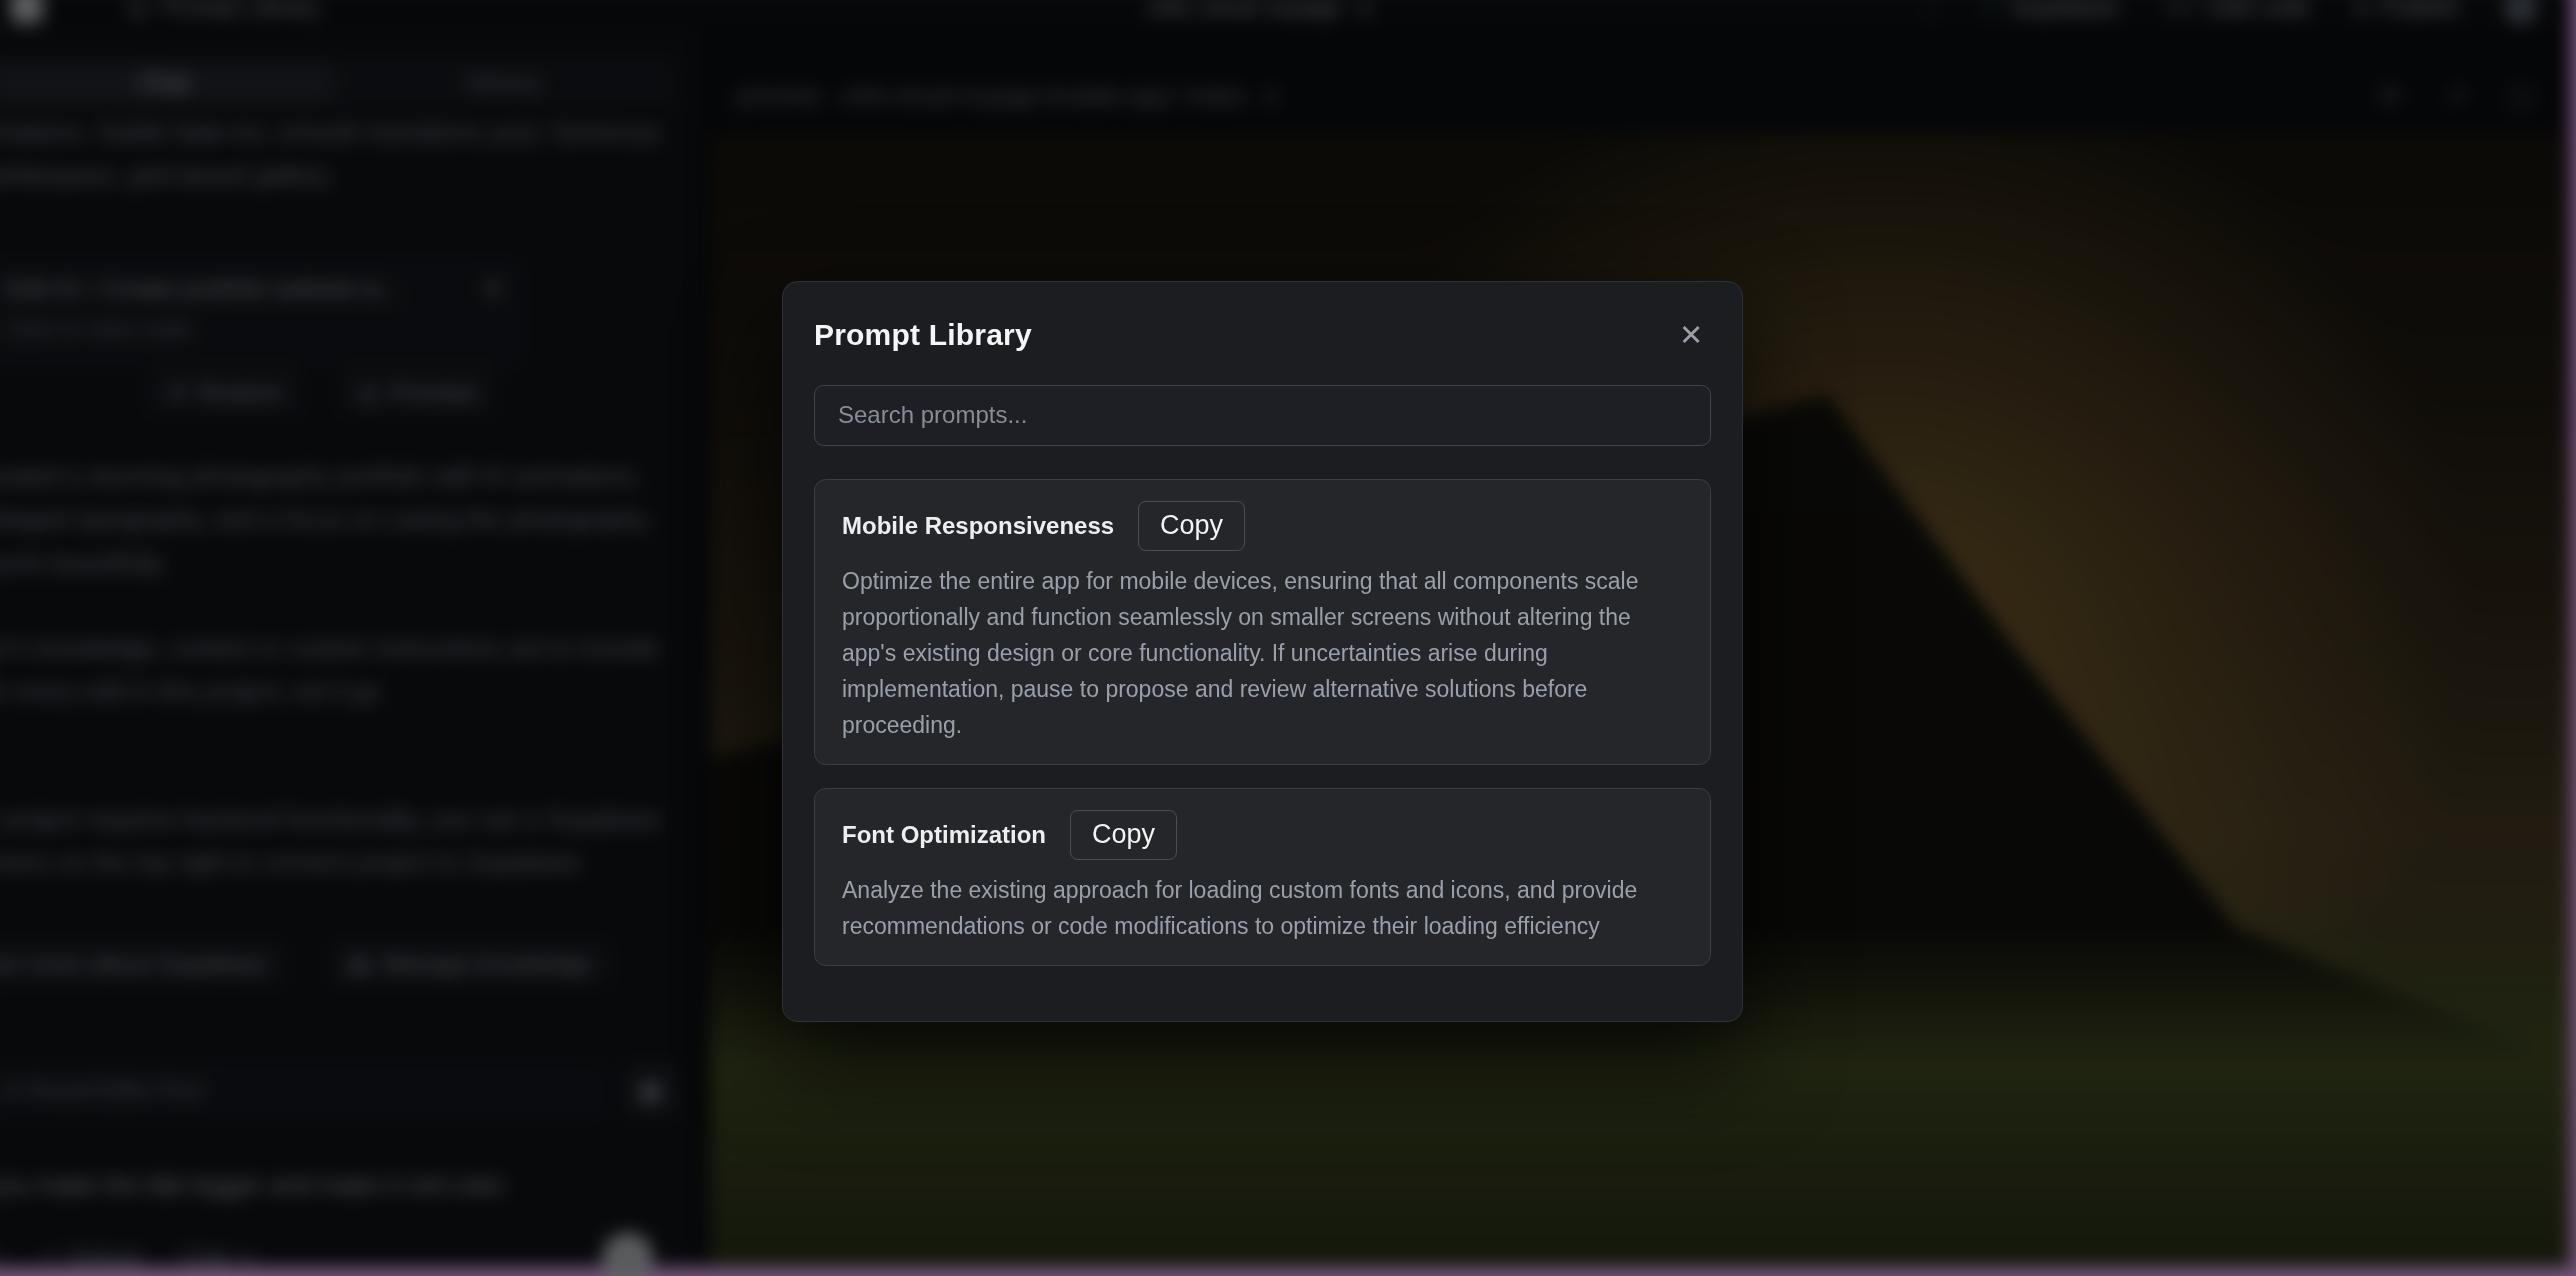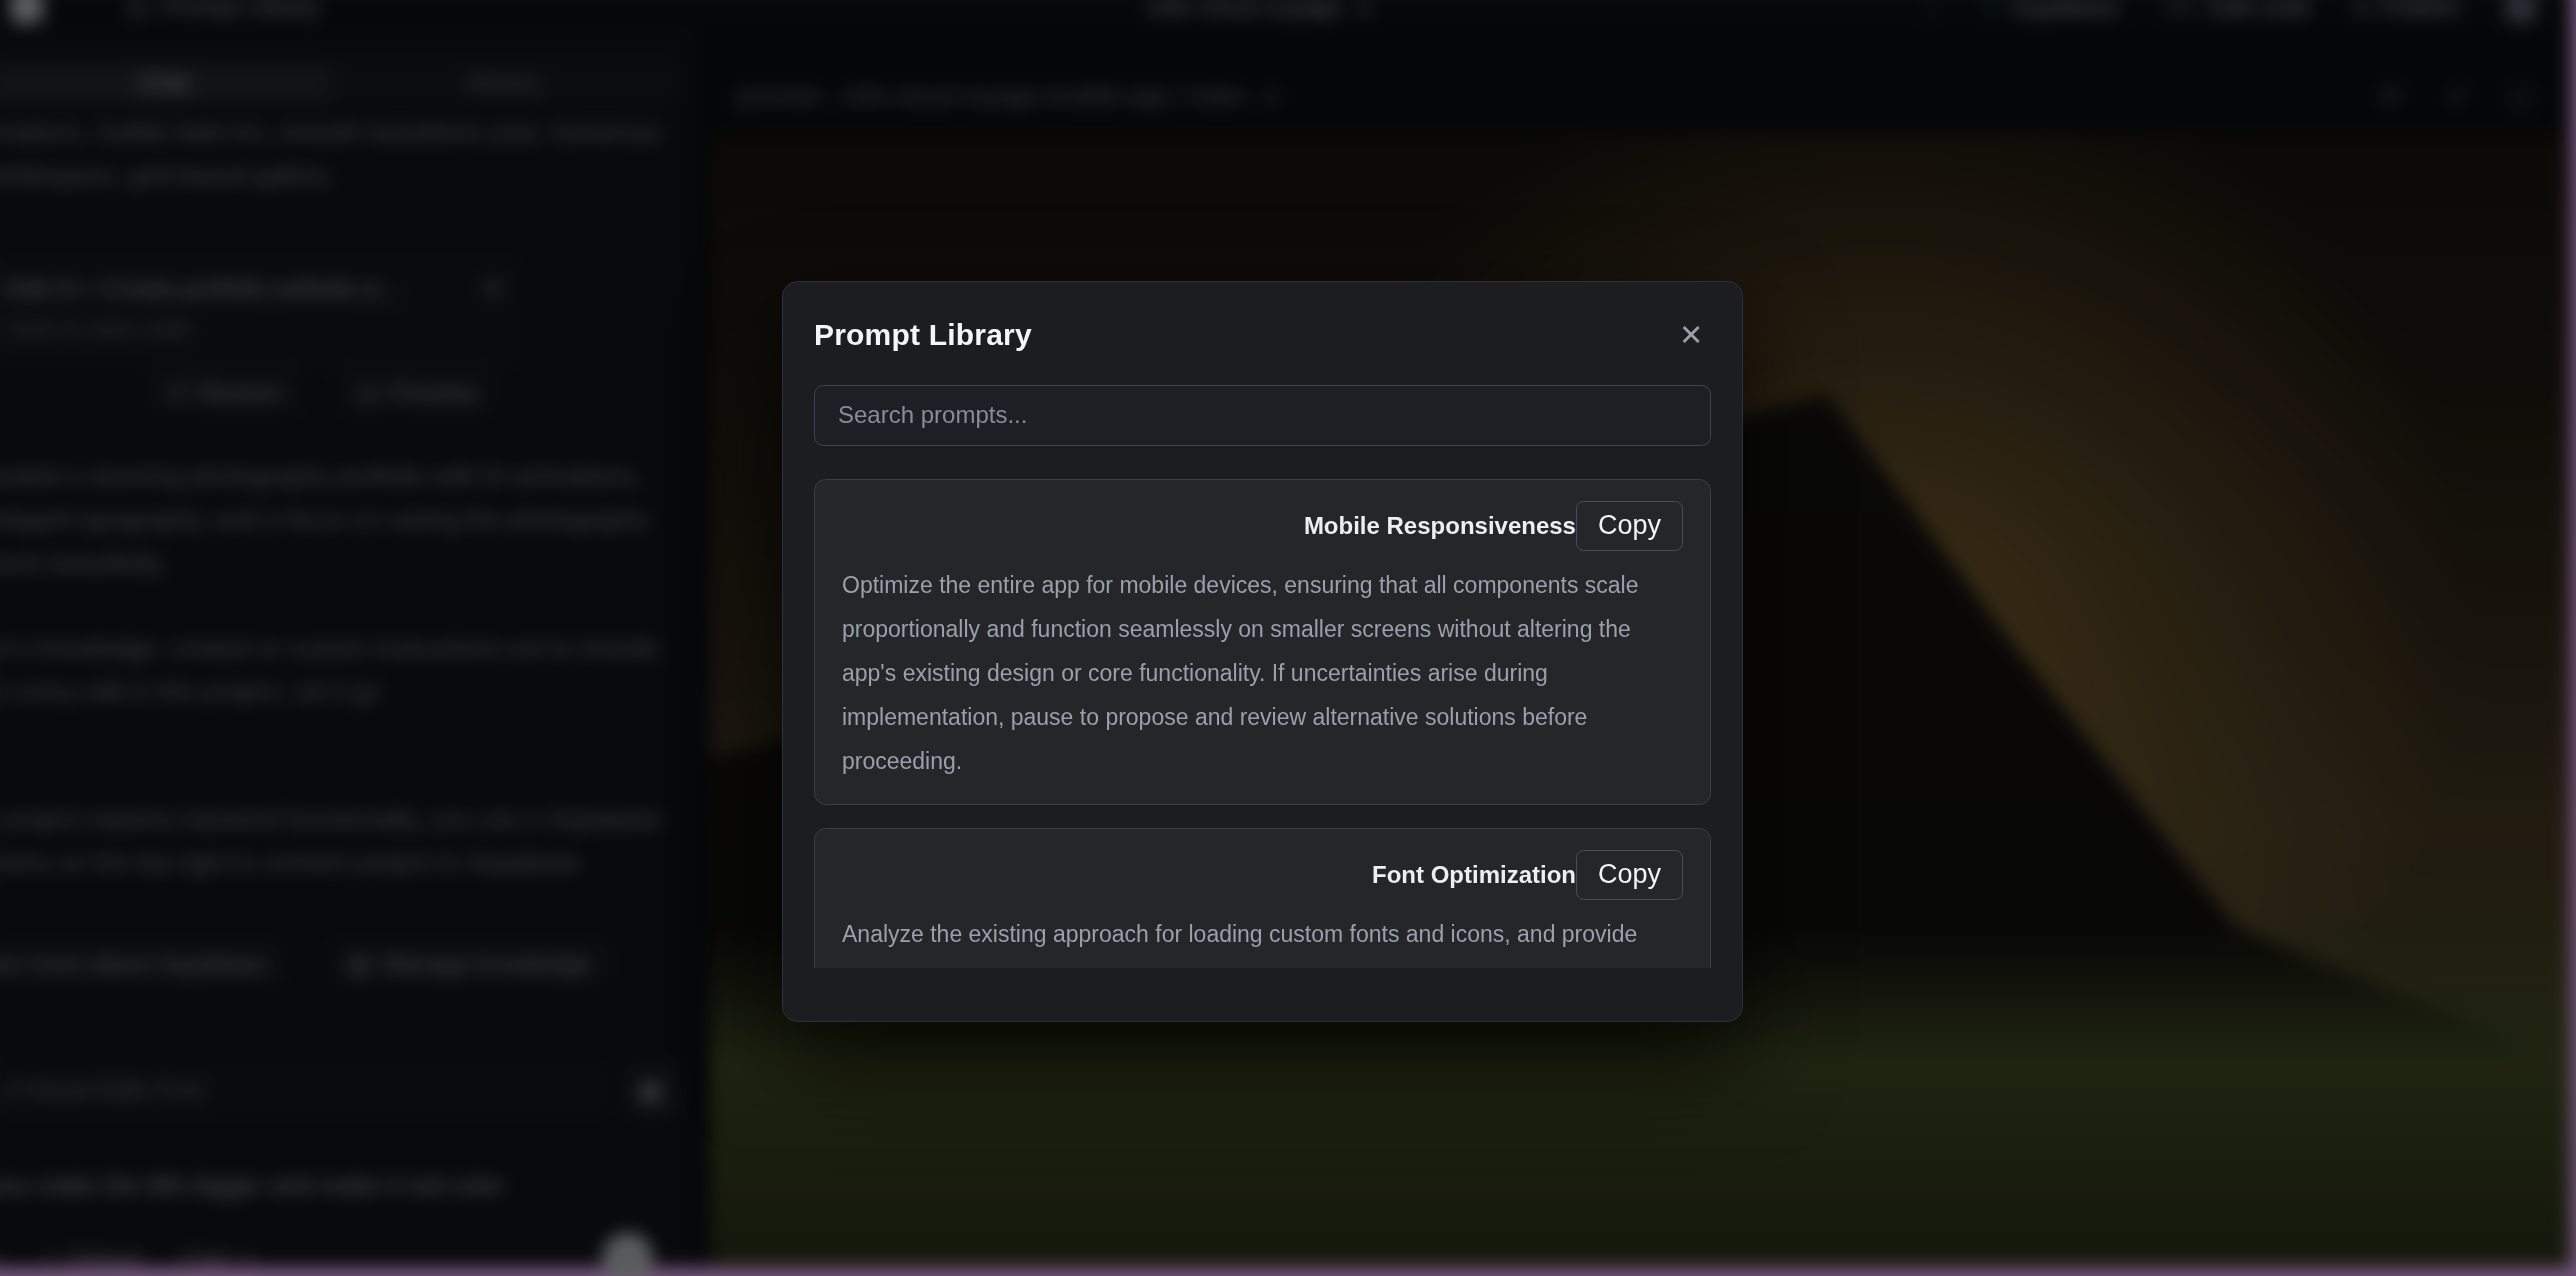--- a/index.html
+++ b/index.html
@@ -67,26 +67,26 @@
            padding:35px 31px 0 31px; }
   .modal-head { display:flex; align-items:center; justify-content:space-between; }
   .modal-title { color:#f4f5f7; font-size:30px; font-weight:700; letter-spacing:0.2px; }
   .close-btn { color:#9aa0a8; font-size:29px; line-height:1; cursor:pointer; padding:3.9px 7.7px; }
   .search { margin-top:31px; width:100%; height:61px; background:#1d1f24; border:1px solid #40444d;
             border-radius:9.6px; color:#e6e8eb; font-size:24px; padding:0 23px; outline:none;
             font-family:"Liberation Sans","DejaVu Sans",sans-serif; }
   .search::placeholder { color:#878d97; }
   .prompt-list { margin-top:33px; height:489px; overflow:hidden; display:flex; flex-direction:column; gap:23px; }
   .prompt-card { background:#242629; border:1px solid #3a3e45; border-radius:11.6px; padding:21px 27px; flex-shrink:0; }
-  .card-head { display:flex; align-items:center; justify-content:flex-end; }
+  .card-head { display:flex; align-items:center; justify-content:flex-start;gap:24px; }
   .card-title { color:#eceef0; font-size:24px; font-weight:700; }
   .copy-btn { background:transparent; border:1px solid #4a4e56; border-radius:7.7px; color:#f2f3f5;
               font-size:27px; padding:8.7px 21px; cursor:pointer;
               font-family:"Liberation Sans","DejaVu Sans",sans-serif; }
-  .card-desc { margin-top:11.6px; color:#9aa0ab; font-size:23px; line-height:44px; }
+  .card-desc { margin-top:11.6px; color:#9aa0ab; font-size:23px; line-height:36px; }
   .peek-card { height:39px; }
 </style>
 </head>
 <body>
 
 <div class="stage">
 
   <div class="bg">
 
     <div class="topbar">

